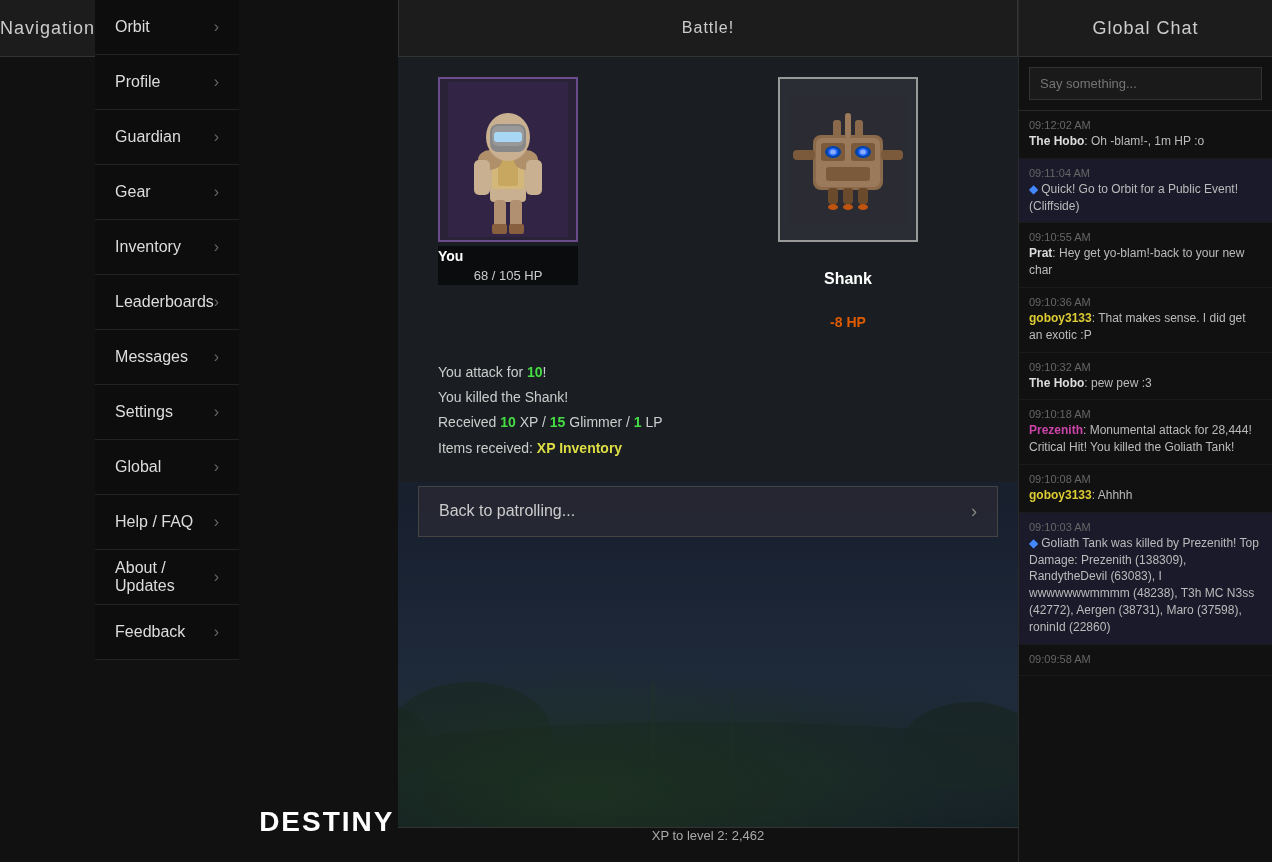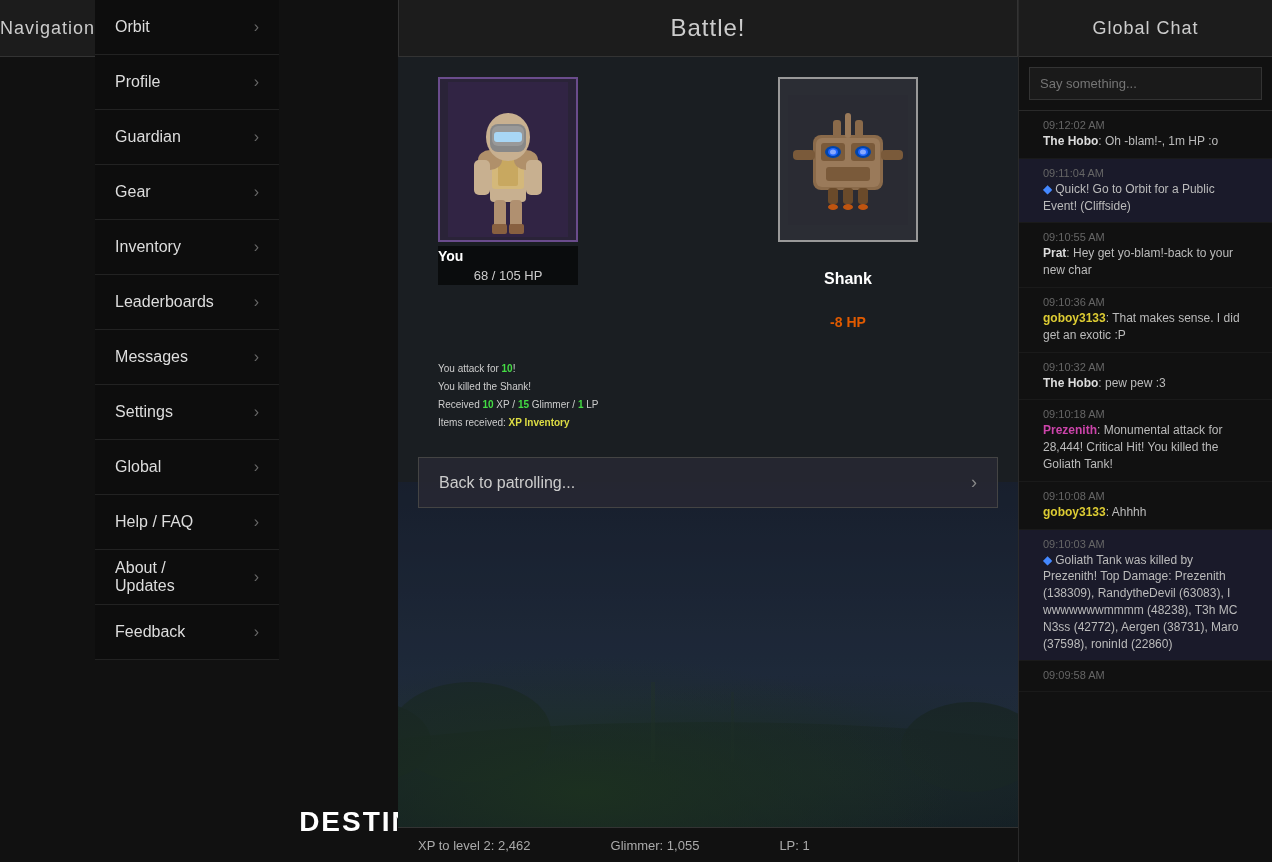--- a/index.html
+++ b/index.html
@@ -38,21 +38,20 @@
     .nav-item {
       display: flex;
       align-items: center;
       justify-content: space-between;
       padding: 0 20px;
       height: 55px;
       border-bottom: 1px solid #222;
       cursor: pointer;
       background: rgba(0,0,0,0.2);
       transition: background 0.2s;
-      gap: 40px;
     }
     .nav-item span.label {
       font-size: 16px;
       color: #ddd;
       font-weight: 400;
     }
     .nav-item span.chevron {
       color: #666;
       font-size: 16px;
     }
@@ -95,21 +94,21 @@
       background: #1c1c1c;
       border-bottom: 1px solid #333;
       height: 57px;
       display: flex;
       align-items: center;
       justify-content: center;
       border-left: 1px solid #333;
       border-right: 1px solid #333;
     }
     #battle-header span {
-      font-size: 24px;
+      font-size: 16px;
       color: #ccc;
       letter-spacing: 1px;
     }
 
     #battle-area {
       display: flex;
       align-items: flex-start;
       padding: 20px 40px;
       gap: 80px;
       background: transparent;
@@ -168,21 +167,21 @@
       text-align: center;
       font-weight: bold;
     }
 
     #battle-log {
       padding: 10px 40px;
       position: relative;
       z-index: 2;
     }
     #battle-log .log-line {
-      font-size: 10px;
+      font-size: 14px;
       color: #ccc;
       line-height: 1.8;
     }
     #battle-log .log-line .green { color: #44dd44; }
     #battle-log .log-line .yellow { color: #dddd44; }
     #battle-log .log-line .bold { font-weight: bold; }
 
     #back-to-patrolling {
       margin: 15px 20px;
       background: rgba(40,40,50,0.85);
@@ -231,20 +230,21 @@
       margin-top: auto;
       background: #111;
       border-top: 1px solid #333;
       height: 35px;
       display: flex;
       align-items: center;
       padding: 0 20px;
       gap: 80px;
       position: relative;
       z-index: 3;
+      flex-direction: column;
     }
     #status-bar span {
       font-size: 13px;
       color: #aaa;
     }
 
     
     #chat-panel {
       width: 254px;
       min-width: 254px;
@@ -279,21 +279,21 @@
       padding: 8px 10px;
       font-size: 13px;
       outline: none;
     }
     #chat-messages {
       flex: 1;
       overflow-y: auto;
       padding: 0;
     }
     .chat-msg {
-      padding: 8px 24px;
+      padding: 8px 10px;
       border-bottom: 1px solid #1a1a1a;
     }
     .chat-msg.highlighted {
       background: #1a1a2a;
     }
     .chat-time {
       font-size: 11px;
       color: #666;
       margin-bottom: 2px;
     }

